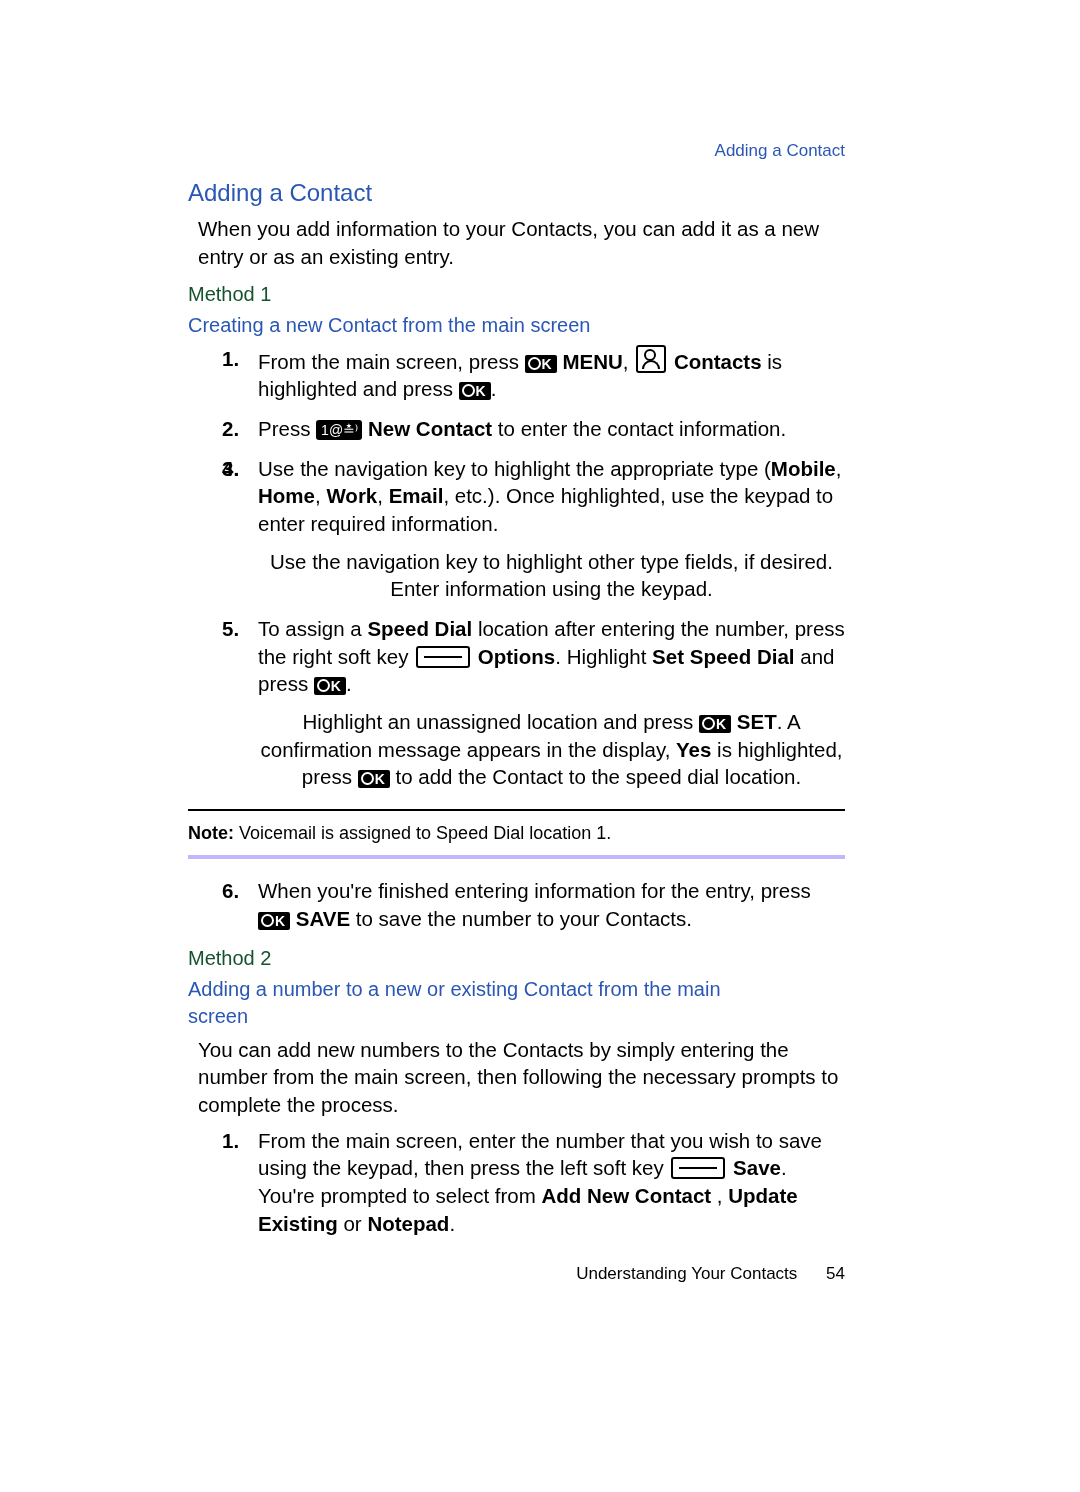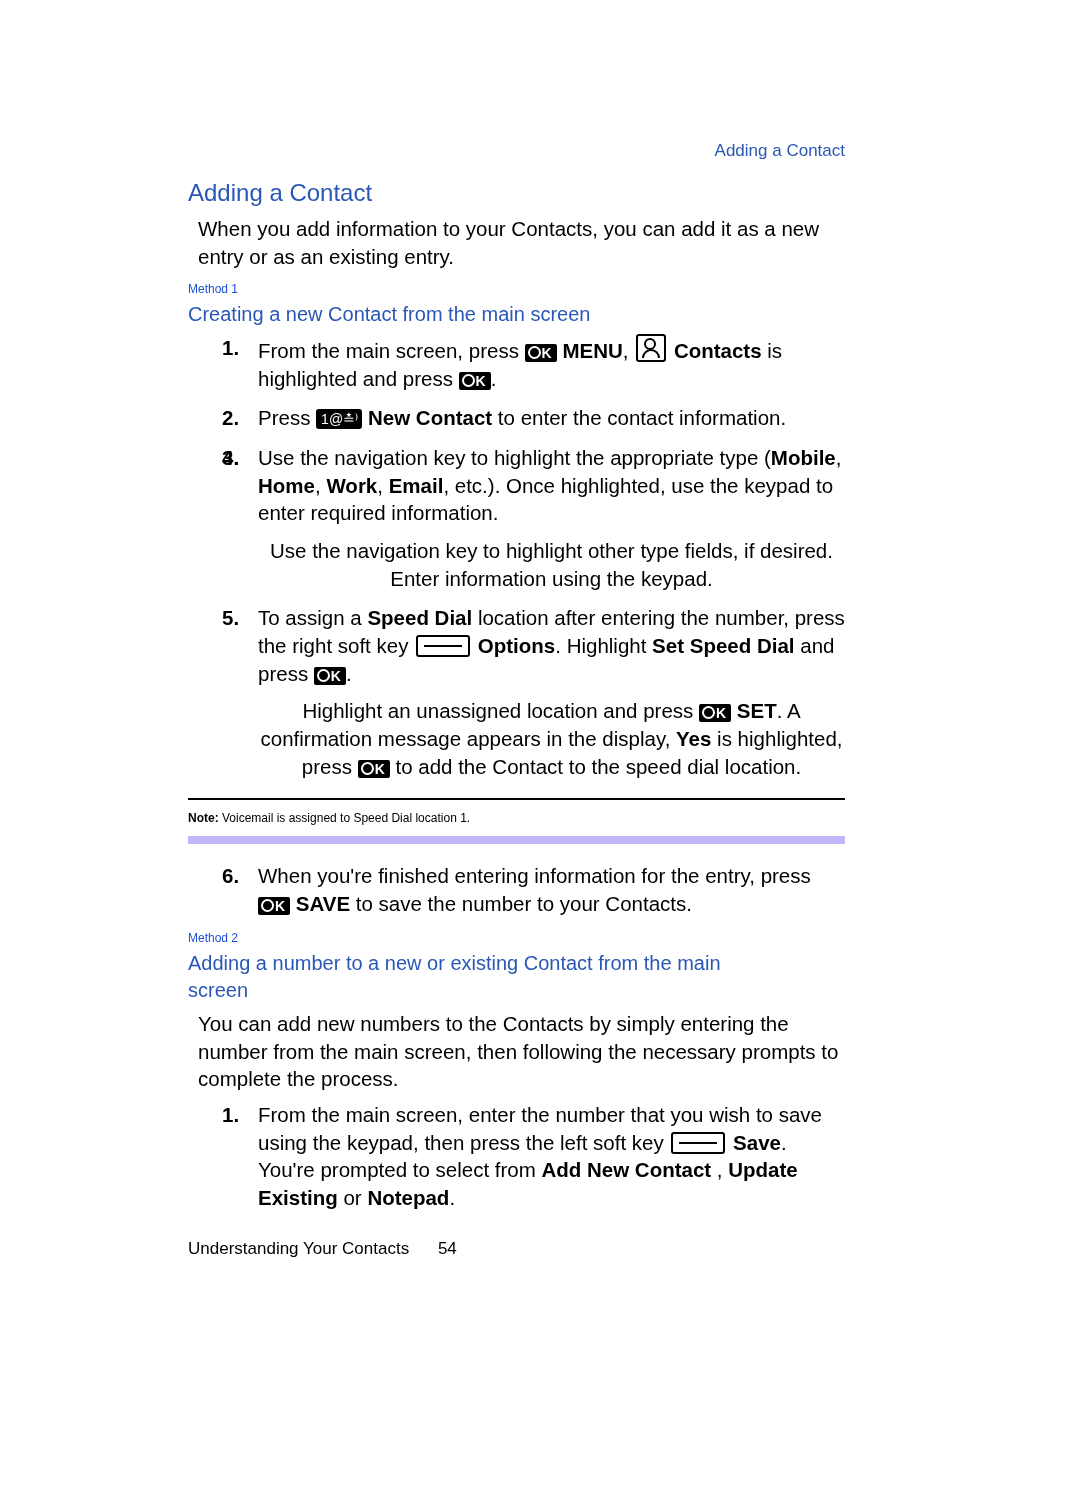--- a/index.html
+++ b/index.html
@@ -27,22 +27,22 @@
   }
   .h1 {
     color: #2a57b5;
     font-size: 24px;
     margin: 0 0 6px 0;
   }
   .intro {
     margin: 0 0 8px 10px;
   }
   .h2 {
-    color: #1d4ed8;
-    font-size: 12px;
+    color: #14532d;
+    font-size: 20px;
     margin: 10px 0 2px 0;
   }
   .h3 {
     color: #2a57b5;
     font-size: 20px;
     margin: 4px 0 6px 0;
   }
   ol { list-style: none; padding: 0; margin: 0 0 0 60px; }
   ol > li {
     position: relative;
@@ -53,35 +53,36 @@
     left: -36px;
     top: 0;
     font-weight: bold;
   }
   .para2 {
     margin-top: 10px;
     text-align: center;
   }
   .note-box {
     border-top: 2px solid #000;
-    border-bottom: 8px solid #c4b5fd;
+    border-bottom: 4px solid #c4b5fd;
     padding: 10px 0 10px 0;
     margin: 18px 0 18px 0;
-    font-size: 12px;
+    font-size: 18px;
   }
   .note-box .hang {
     padding-left: 40px;
     text-indent: -40px;
   }
   .note-label { font-weight: bold; }
   .footer {
     position: absolute;
     right: 0;
     bottom: -37px;
     font-size: 17px;
+    text-align: right;
     width: 100%;
   }
   .footer .pn { display: inline-block; margin-left: 24px; }
 
   .ok {
     display: inline-block;
     vertical-align: text-bottom;
     background: #000;
     color: #fff;
     font-size: 14px;

